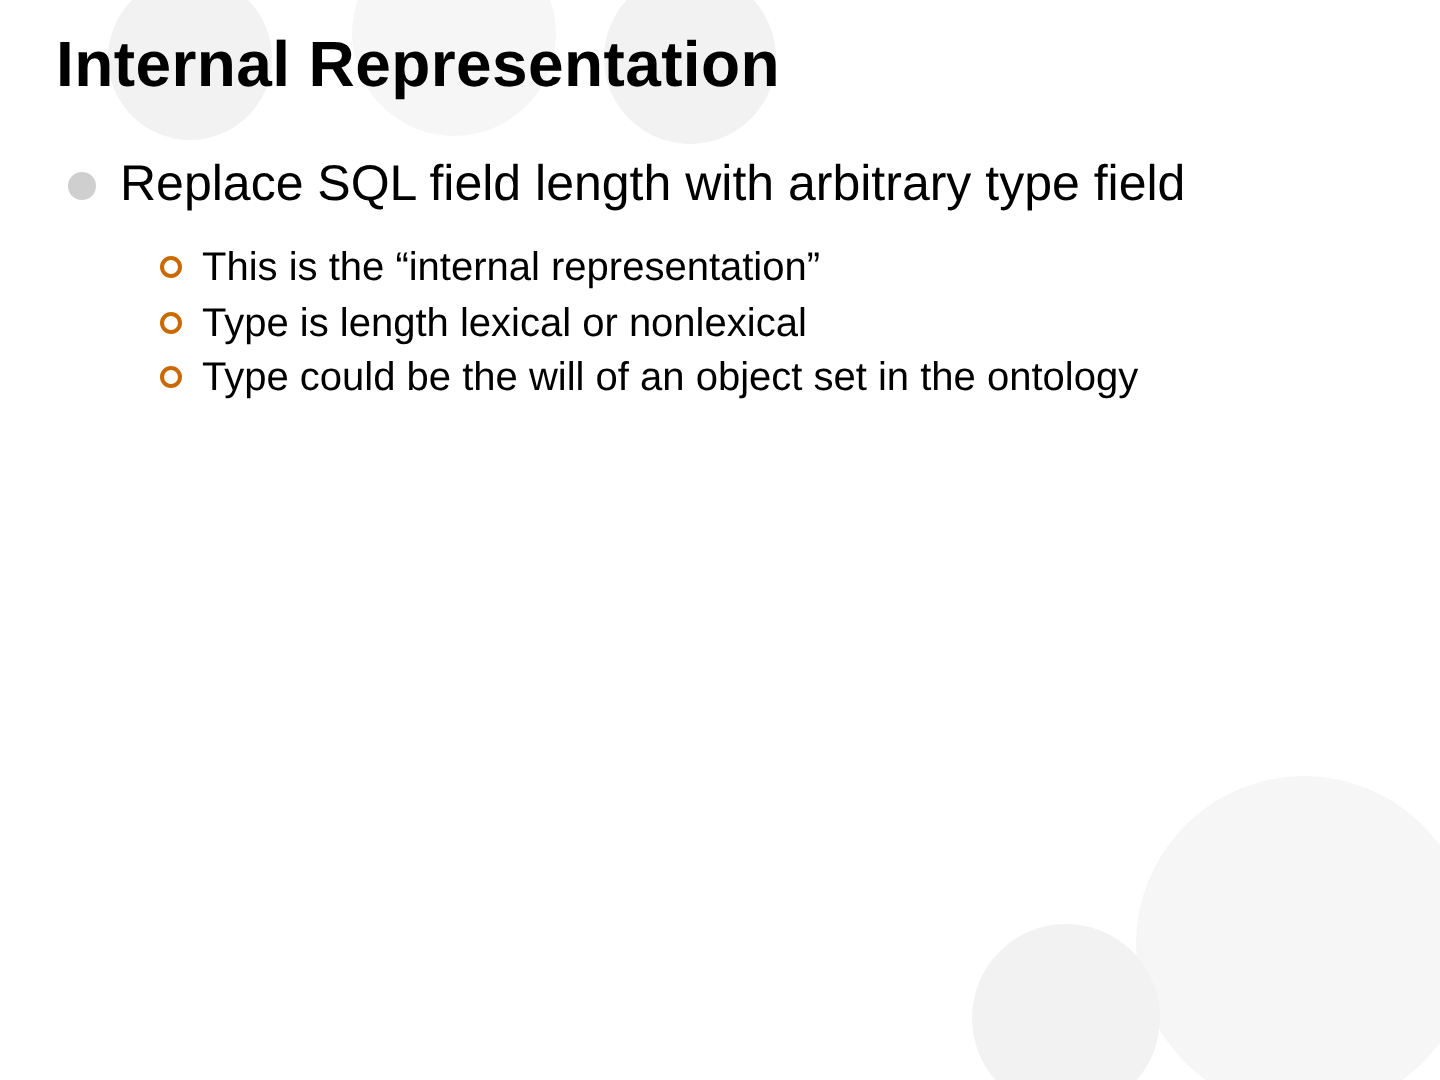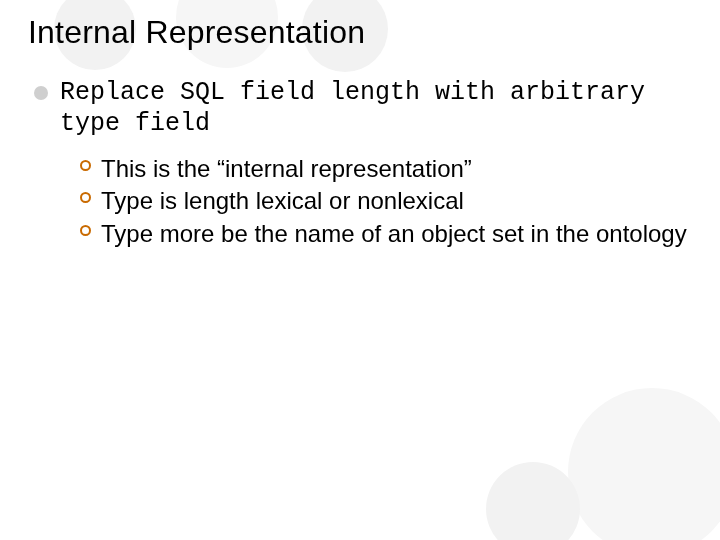--- a/index.html
+++ b/index.html
@@ -22,21 +22,21 @@
   .slide {
     position: relative;
     z-index: 1;
     padding: 14px 28px 20px 28px;
     box-sizing: border-box;
     width: 100%;
     height: 100%;
   }
   .title {
     font-size: 32px;
-    font-weight: 400;
+    font-weight: 700;
     margin: 0 0 26px 0;
     letter-spacing: 0.2px;
   }
   .level1 {
     margin-left: 6px;
   }
   .l1-item {
     display: flex;
     align-items: flex-start;
     font-size: 25px;
@@ -47,30 +47,29 @@
     flex: 0 0 auto;
     width: 14px;
     height: 14px;
     border-radius: 50%;
     background: #cfcfcf;
     margin-top: 9px;
     margin-right: 12px;
   }
   .l1-text {
     flex: 1 1 auto;
-    font-family: Liberation Mono, monospace;
   }
   .level2 {
     margin-left: 46px;
     margin-top: 8px;
   }
   .l2-item {
     display: flex;
     align-items: flex-start;
-    font-size: 24px;
+    font-size: 20px;
     line-height: 1.28;
     margin-bottom: 2px;
   }
   .bullet-ring {
     flex: 0 0 auto;
     width: 11px;
     height: 11px;
     border-radius: 50%;
     border: 2px solid #c96a00;
     background: transparent;
@@ -105,18 +104,18 @@
       <div class="l2-item">
         <span class="bullet-ring"></span>
         <span class="l2-text">This is the “internal representation”</span>
       </div>
       <div class="l2-item">
         <span class="bullet-ring"></span>
         <span class="l2-text">Type is length lexical or nonlexical</span>
       </div>
       <div class="l2-item">
         <span class="bullet-ring"></span>
-        <span class="l2-text">Type more be the name of an object set in the ontology</span>
+        <span class="l2-text">Type could be the will of an object set in the ontology</span>
       </div>
     </div>
   </div>
 
 </div>
 
 </body></html>

